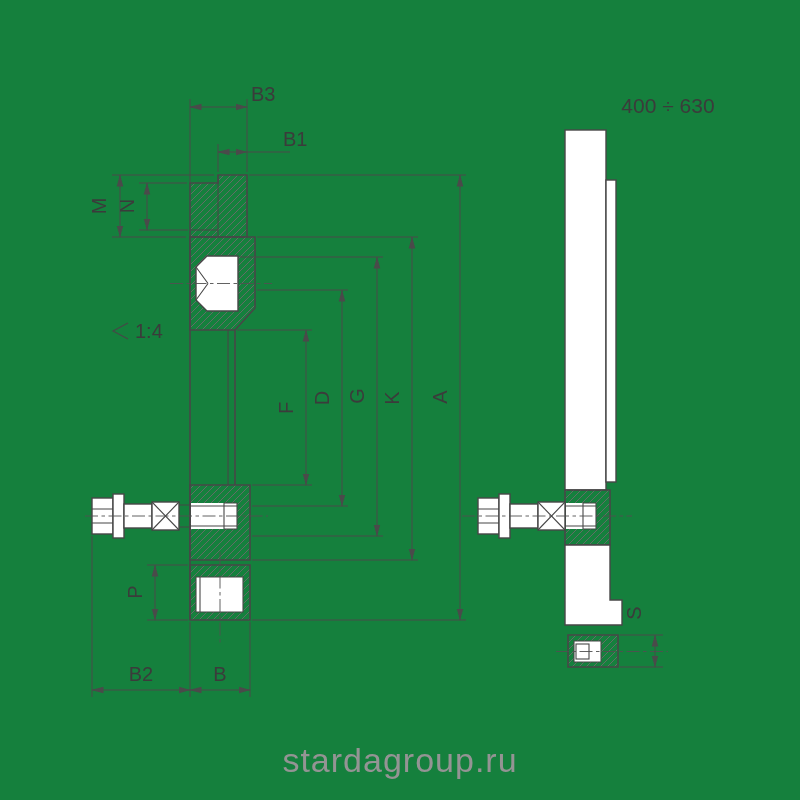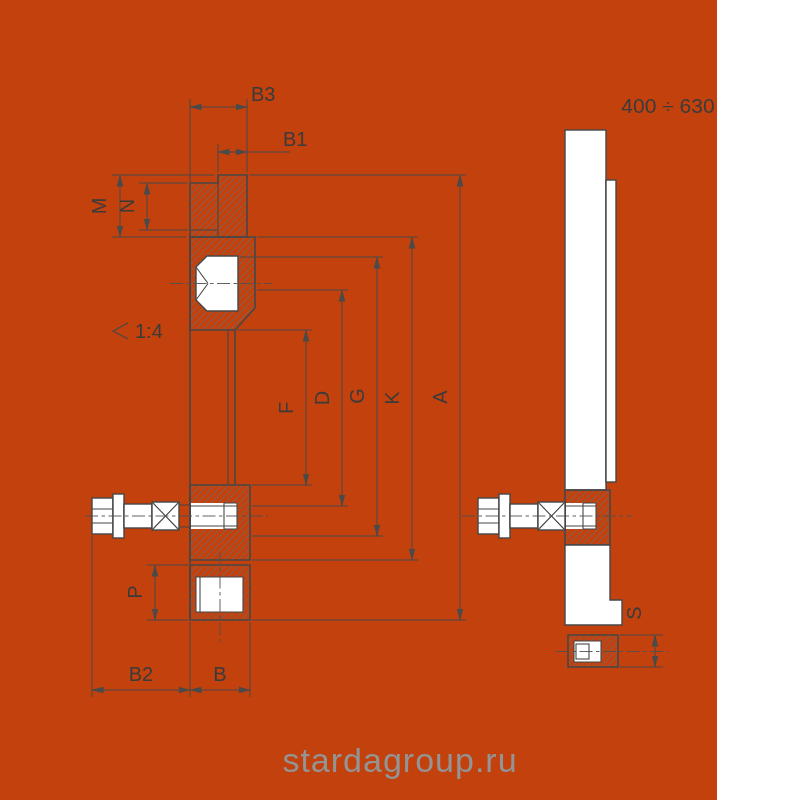--- a/index.html
+++ b/index.html
@@ -1,16 +1,16 @@
 <!DOCTYPE html>
 <html><head>
 <meta charset="utf-8">
 <style>
   html, body { margin: 0; padding: 0; background: #ffffff; }
-  .stage { position: relative; width: 717px; height: 800px; background: #c2410c; overflow: hidden; }
+  .stage { position: relative; width: 800px; height: 800px; background: #15803d; overflow: hidden; }
   svg { display: block; }
   .hatched { fill: url(#hatch); stroke: #474747; stroke-width: 1.6; stroke-linejoin: miter; }
   .outline { fill: none; stroke: #474747; stroke-width: 1.6; stroke-linejoin: miter; }
   .white   { fill: #ffffff; stroke: #474747; stroke-width: 1.4; stroke-linejoin: miter; }
   .wfill   { fill: #ffffff; stroke: none; }
   .thin    { fill: none; stroke: #474747; stroke-width: 1.1; }
   .dim     { fill: none; stroke: #4a4a4a; stroke-width: 1; }
   .center  { fill: none; stroke: #505050; stroke-width: 0.9; stroke-dasharray: 13 3.5 3.5 3.5; }
   .lbl { font-family: "Liberation Sans", sans-serif; font-size: 20px; fill: #3b3b3b; }
   .lbl-range { font-family: "Liberation Sans", sans-serif; font-size: 21px; fill: #3b3b3b; }

